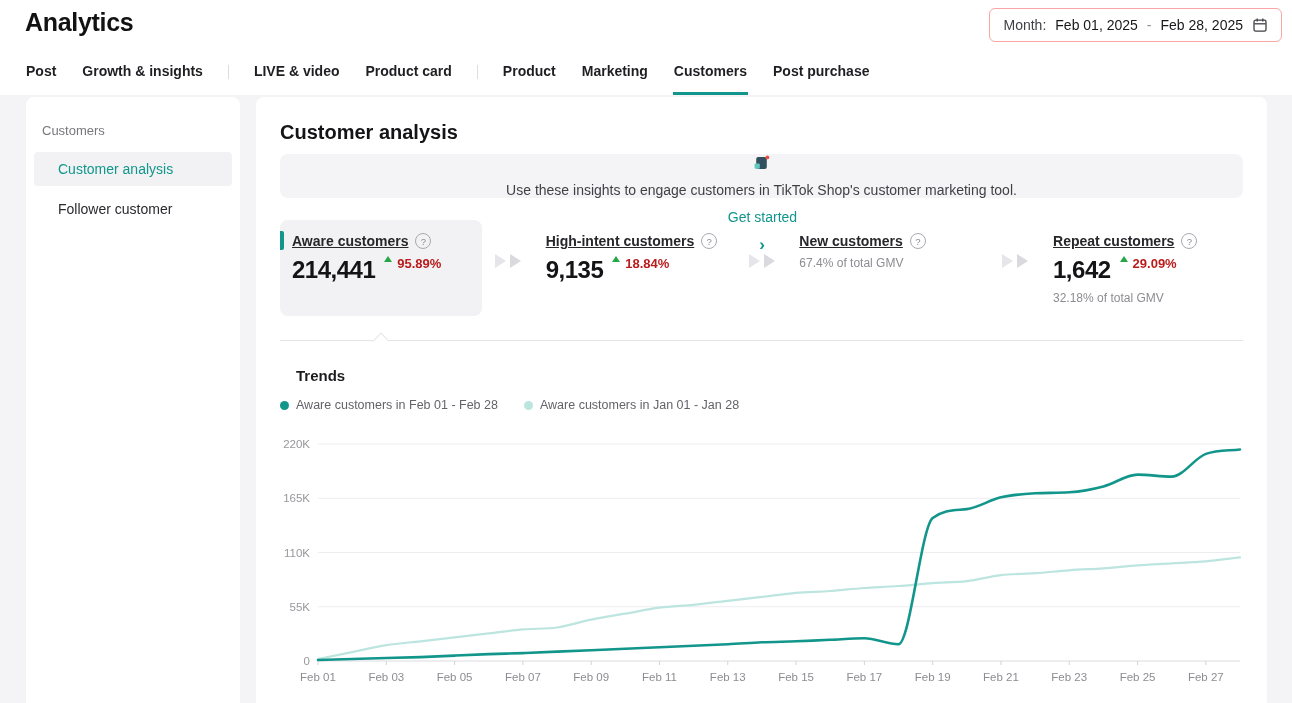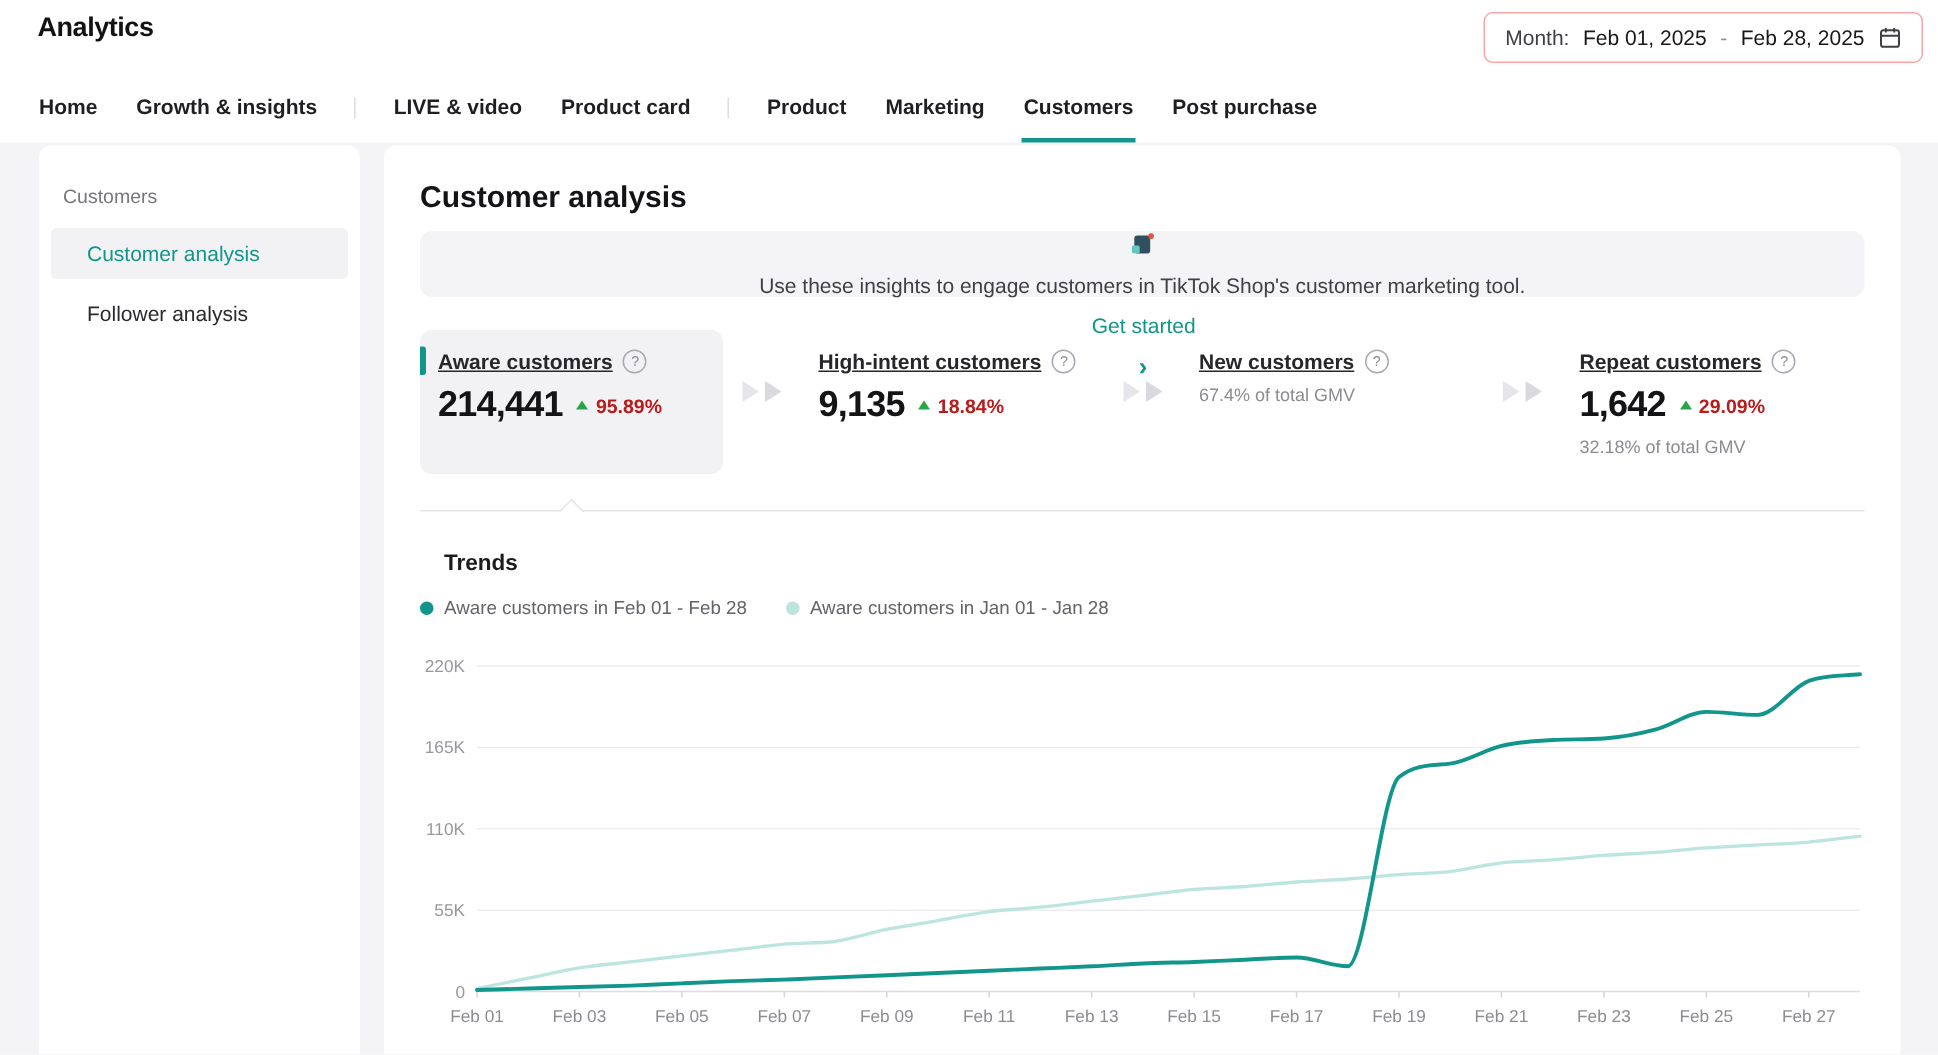--- a/index.html
+++ b/index.html
@@ -1,20 +1,20 @@
 <!DOCTYPE html>
 <html><head>
 <meta charset="utf-8">
 <style>
   html,body{margin:0;padding:0;background:#f4f4f6;}
   #page{position:relative;width:1292px;height:703px;background:#f4f4f6;overflow:hidden;
         font-family:"Liberation Sans",sans-serif;color:#1a1a1c;}
   
   #hdr{position:absolute;left:0;top:0;width:1292px;height:95px;background:#fff;}
-  #title{position:absolute;left:25px;top:8px;font-size:18px;font-weight:800;letter-spacing:-0.3px;color:#121212;}
+  #title{position:absolute;left:25px;top:8px;font-size:25px;font-weight:800;letter-spacing:-0.3px;color:#121212;}
   #datepicker{position:absolute;right:10px;top:8px;height:32px;border:1px solid #fca5a5;border-radius:6px;
         background:#fff;display:flex;align-items:center;padding:0 13px;gap:9px;font-size:14px;cursor:pointer;text-align:center;}
   #datepicker .dlabel{color:#3f3f46;}
   #datepicker .dval{color:#18181b;font-weight:500;}
   #datepicker .dsep{color:#8e8e93;}
   #nav{position:absolute;left:25px;bottom:0;display:flex;align-items:flex-end;gap:24px;}
   .tab{font-size:14px;font-weight:600;color:#1f1f23;padding:0 1px 13px 1px;border-bottom:3px solid transparent;cursor:pointer;}
   .tab.active{border-bottom-color:#12968b;}
   .nav-sep{width:1px;height:14px;background:#dcdce1;margin-bottom:16px;}
   
@@ -34,21 +34,21 @@
   #banner .bchev{color:#12968b;font-size:17px;font-weight:700;line-height:1;margin-left:1px;}
   
   #cards{margin-top:22px;display:flex;width:963px;height:96px;}
   .mcard{position:relative;width:202px;height:96px;border-radius:8px;padding:13px 12px 0 12px;box-sizing:border-box;cursor:pointer;}
   .mcard.sel{background:#f2f2f4;}
   .accent{position:absolute;left:0;top:11px;width:4px;height:19px;background:#12968b;border-radius:0 2px 2px 0;}
   .mtop{display:flex;align-items:center;gap:7px;}
   .mtitle{font-size:14px;font-weight:700;color:#27272b;text-decoration:underline;}
   .help{width:14px;height:14px;border:1.3px solid #a9a9b1;border-radius:50%;display:inline-flex;
         align-items:center;justify-content:center;font-size:9.5px;color:#8a8a91;flex:0 0 auto;cursor:pointer;}
-  .mmid{margin-top:7px;display:flex;align-items:center;}
+  .mmid{margin-top:7px;display:flex;align-items:flex-start;}
   .mval{font-size:24px;font-weight:800;letter-spacing:-0.5px;color:#141417;}
   .arr{width:0;height:0;margin:0 5px 0 9px;}
   .arr.up{border-left:4.5px solid transparent;border-right:4.5px solid transparent;border-bottom:6.5px solid #27a648;}
   .arr.down{border-left:4.5px solid transparent;border-right:4.5px solid transparent;border-top:6.5px solid #e8503f;}
   .mdelta{font-size:13px;font-weight:600;}
   .mdelta.pos{color:#b91c1c;} .mdelta.neg{color:#e8503f;}
   .msub{margin-top:7px;font-size:12px;color:#8c8c92;}
   .gap{flex:1;display:flex;align-items:center;justify-content:center;gap:4px;margin-top:-14px;}
   .tri{width:0;height:0;border-top:7px solid transparent;border-bottom:7px solid transparent;}
   .tri.t1{border-left:11px solid #e6e6ea;}
@@ -81,38 +81,38 @@
         <svg width="16" height="16" viewBox="0 0 16 16" fill="none">
           <rect x="2" y="3.2" width="12" height="11" rx="1.6" stroke="#3f3f46" stroke-width="1.3"></rect>
           <line x1="5.2" y1="1.6" x2="5.2" y2="4.6" stroke="#3f3f46" stroke-width="1.3"></line>
           <line x1="10.8" y1="1.6" x2="10.8" y2="4.6" stroke="#3f3f46" stroke-width="1.3"></line>
           <line x1="2.4" y1="6.8" x2="13.6" y2="6.8" stroke="#3f3f46" stroke-width="1.3"></line>
         </svg>
       </span>
     </div>
 
     <div id="nav">
-        <div class="tab">Home</div>
+        <div class="tab">Post</div>
         <div class="tab">Growth &amp; insights</div>
         <span class="nav-sep"></span>
         <div class="tab">LIVE &amp; video</div>
         <div class="tab">Product card</div>
         <span class="nav-sep"></span>
         <div class="tab">Product</div>
         <div class="tab">Marketing</div>
         <div class="tab active">Customers</div>
         <div class="tab">Post purchase</div>
       </div>
   </div>
 
   <div id="sidebar">
     <div class="side-label">Customers</div>
     <div id="side-items">
         <div class="side-item sel">Customer analysis</div>
-        <div class="side-item">Follower analysis</div>
+        <div class="side-item">Follower customer</div>
       </div>
   </div>
 
   <div id="main">
     <h2>Customer analysis</h2>
 
     <div id="banner">
       <span style="display:inline-flex;">
         <svg width="17" height="17" viewBox="0 0 17 17">
           <rect x="3.2" y="3" width="10.6" height="12" rx="2" fill="#31505f"></rect>

